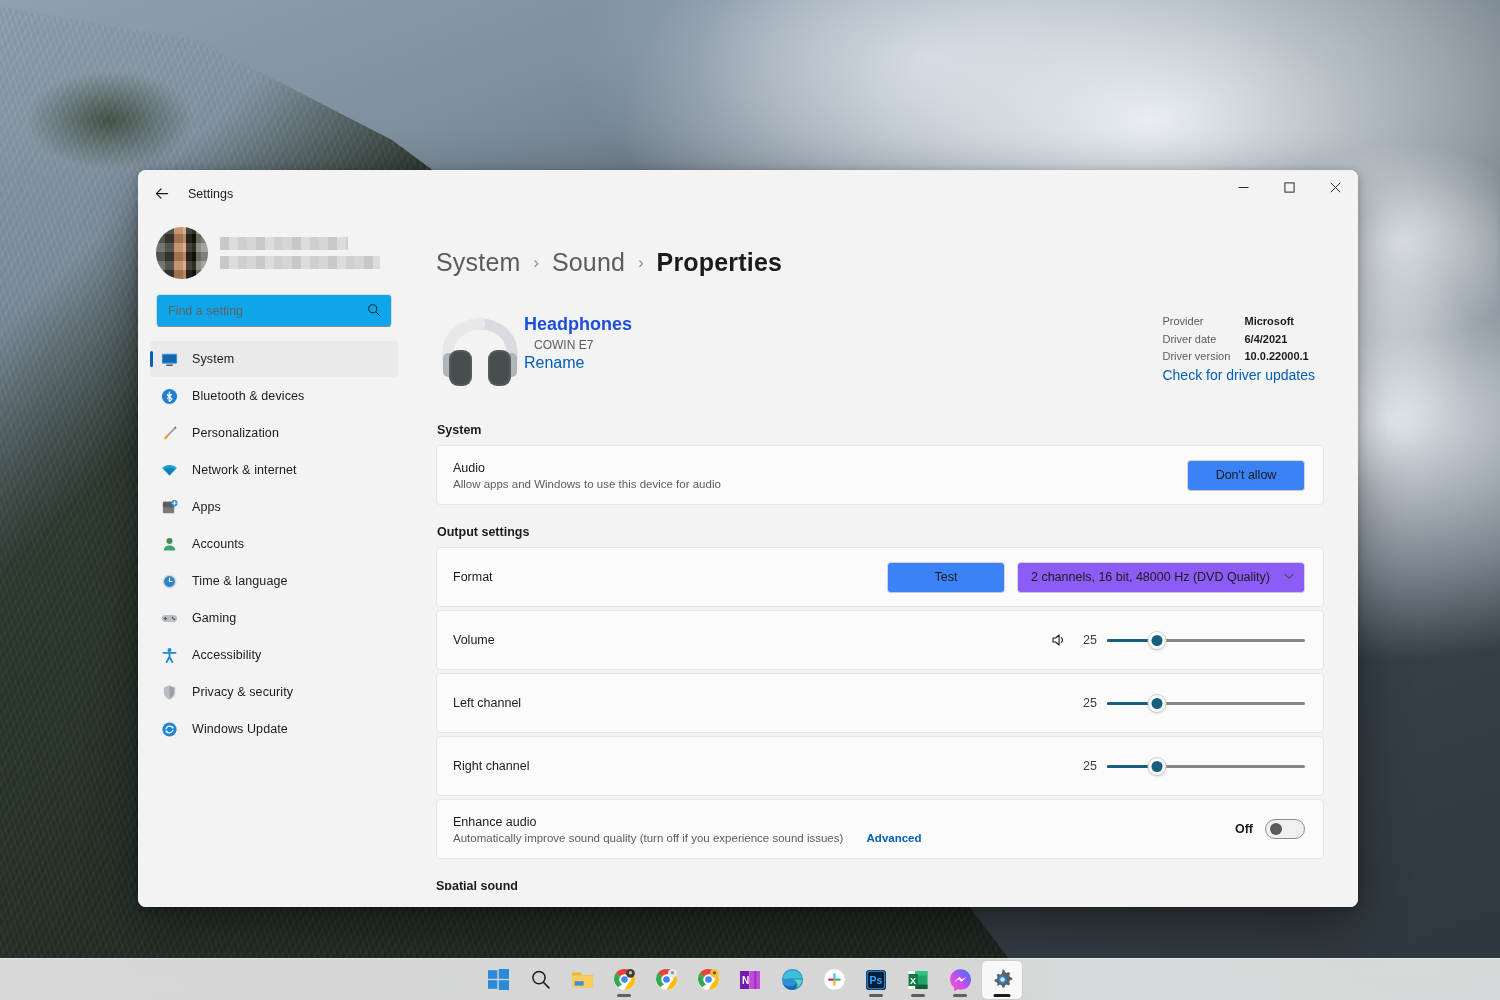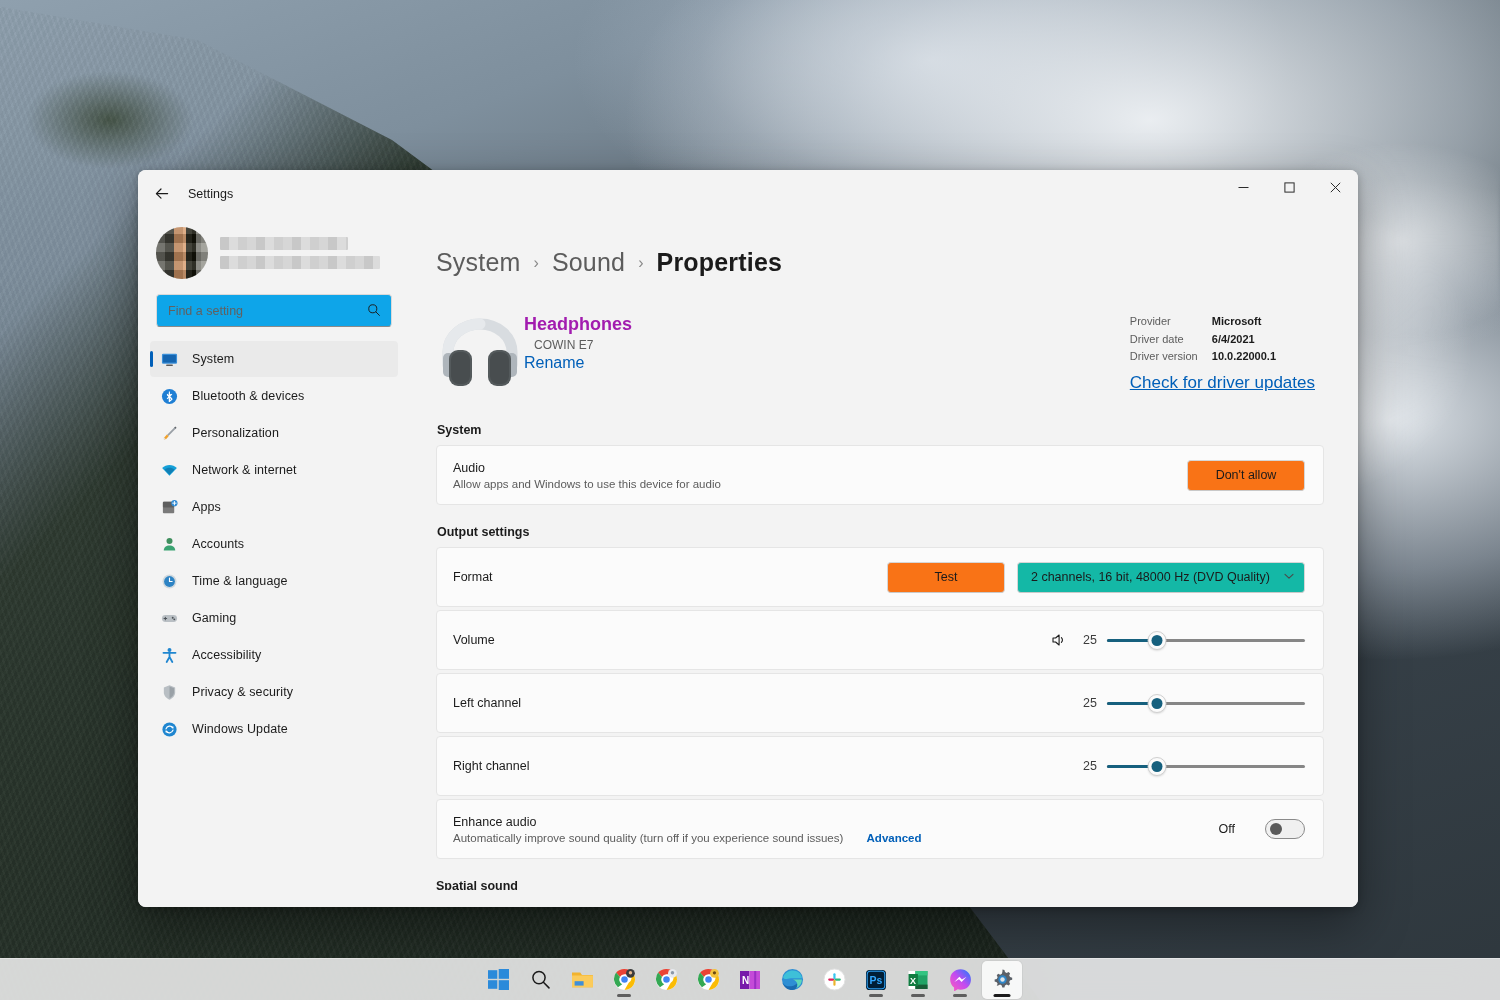--- a/index.html
+++ b/index.html
@@ -225,36 +225,36 @@
   #device-header {
     display: flex;
     align-items: flex-start;
     gap: 0;
     margin-bottom: 30px;
     position: relative;
     min-height: 86px;
   }
   #device-icon { width: 88px; flex: 0 0 88px; display:flex; justify-content:center; padding-top: 6px; }
   #device-meta { padding-top: 6px; }
-  #device-name { font-size: 18px; font-weight: 600; color: #a21caf; line-height: 1.25; }
+  #device-name { font-size: 18px; font-weight: 600; color: #1d4ed8; line-height: 1.25; }
   #device-model { font-size: 12px; color: #5c5c5c; margin-top: 2px; margin-left: 10px; }
   .link { font-size: 16px; color: #005fb8; cursor: pointer; }
   #device-rename { margin-top: 2px; }
 
   #driver-info {
     position: absolute;
     right: 9px;
     top: 6px;
     font-size: 11px;
     line-height: 17.5px;
   }
   .driver-row { display: flex; gap: 10px; }
   .driver-key { color: #5c5c5c; width: 72px; flex: 0 0 72px; }
   .driver-val { color: #1b1b1b; font-weight: 700; }
-  #driver-link { margin-top: 8px; font-size: 17px; text-decoration: underline; }
+  #driver-link { margin-top: 1px; font-size: 14px; }
 
   .section-title {
     font-size: 12.5px;
     font-weight: 600;
     color: #1b1b1b;
     margin: 0 0 8px 1px;
   }
   .section-gap { height: 20px; }
 
   .card-group { display: flex; flex-direction: column; gap: 3px; }
@@ -270,35 +270,35 @@
   }
   .card-text { flex: 1; min-width: 0; }
   .card-title { font-size: 12.5px; color: #1b1b1b; }
   .card-sub { font-size: 11.5px; color: #5c5c5c; margin-top: 3px; }
   .card-sub .link { font-size: 11.5px; font-weight: 600; margin-left: 20px; }
 
   .btn {
     height: 31px;
     min-width: 118px;
     padding: 0 18px;
-    background: #f97316;
+    background: #3b82f6;
     border: 1px solid #d6d6d6;
     border-bottom-color: #c9c9c9;
     border-radius: 4px;
     font-size: 12.5px;
     font-family: "Liberation Sans", sans-serif;
     color: #1b1b1b;
     cursor: default;
   }
 
   .combo {
     height: 31px;
     min-width: 278px;
     padding: 0 10px 0 13px;
-    background: #14b8a6;
+    background: #8b5cf6;
     border: 1px solid #d6d6d6;
     border-bottom-color: #c9c9c9;
     border-radius: 4px;
     font-size: 12.5px;
     color: #1b1b1b;
     display: flex;
     align-items: center;
     justify-content: space-between;
     gap: 14px;
     cursor: default;
@@ -341,21 +341,21 @@
     box-shadow: 0 1px 2px rgba(0,0,0,.12);
   }
   .slider .thumb::after {
     content: "";
     width: 11px; height: 11px;
     border-radius: 50%;
     background: #16607e;
   }
 
   
-  .toggle-wrap { display: flex; align-items: center; gap: 30px; }
+  .toggle-wrap { display: flex; align-items: center; gap: 12px; font-weight: bold; }
   .toggle-label { font-size: 12.5px; color: #1b1b1b; }
   .toggle {
     width: 40px; height: 20px;
     border-radius: 10px;
     background: #f0f0f0;
     border: 1px solid #8a8a8a;
     position: relative;
     cursor: default;
   }
   .toggle .knob {

